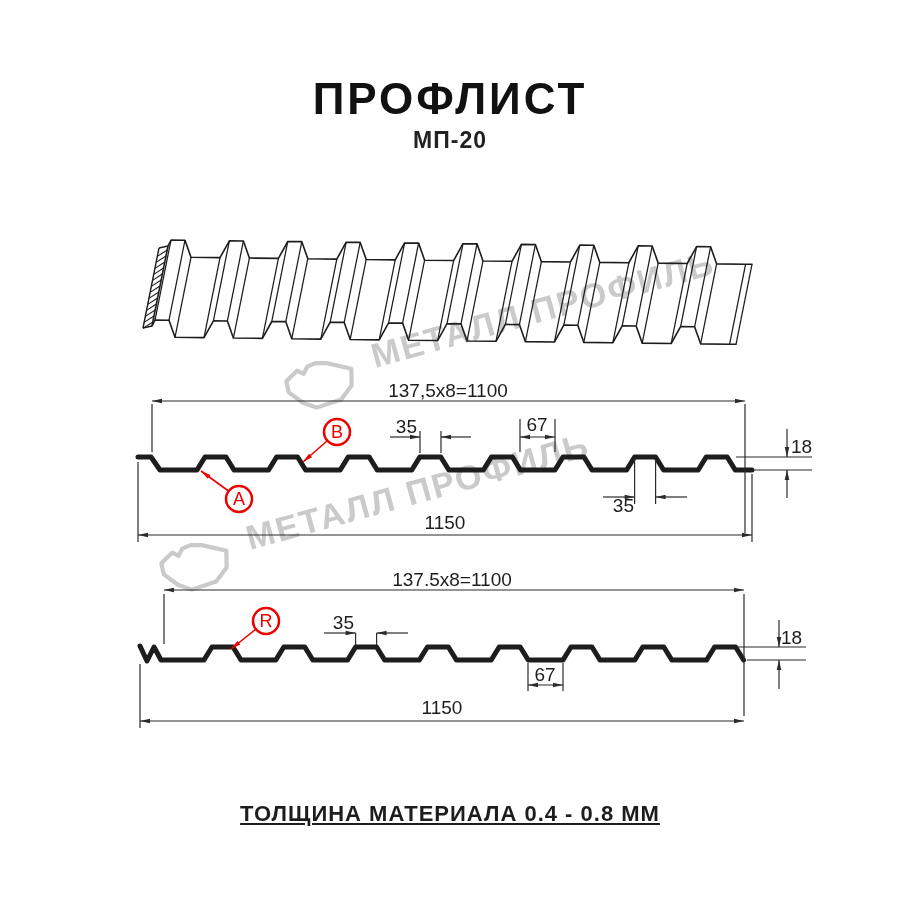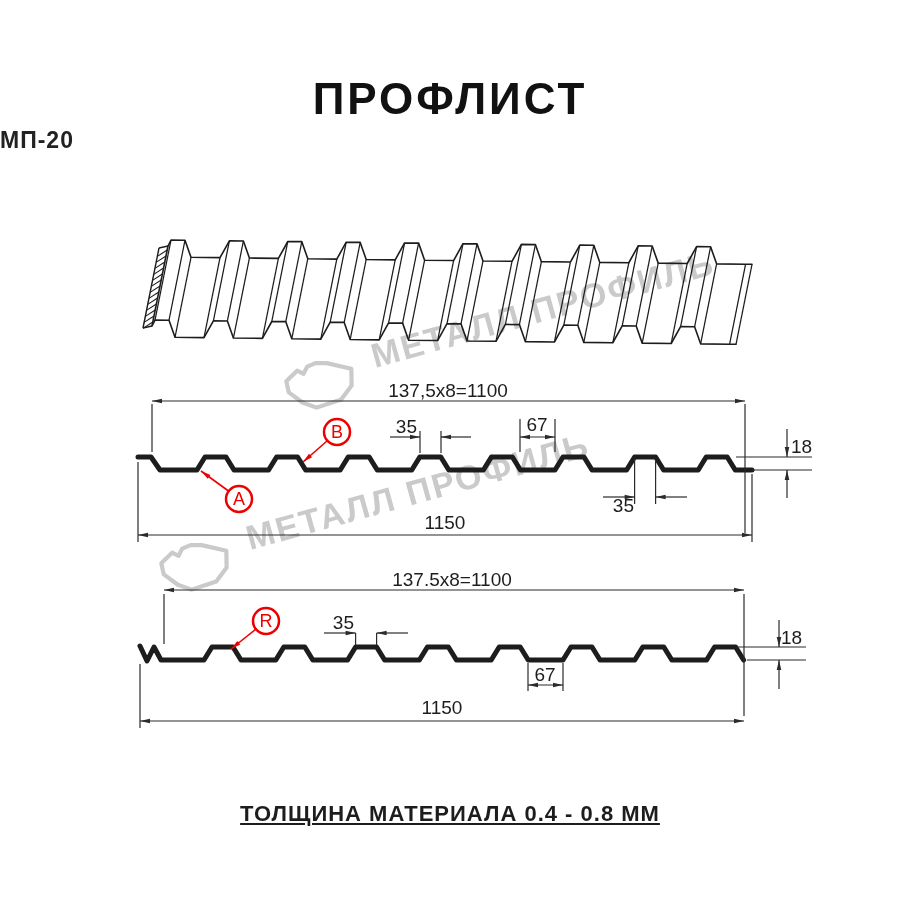--- a/index.html
+++ b/index.html
@@ -1,20 +1,20 @@
 <!DOCTYPE html>
 <html><head>
 <meta charset="utf-8">
 <style>
   html,body{margin:0;padding:0;background:#fff;}
   .page{position:relative;width:900px;height:900px;background:#fff;overflow:hidden;
         font-family:"Liberation Sans",sans-serif;}
   .title{position:absolute;top:74px;left:0;width:900px;text-align:center;
          font-size:44px;font-weight:bold;letter-spacing:3px;color:#111;}
-  .subtitle{position:absolute;top:127px;left:0;width:900px;text-align:left;
+  .subtitle{position:absolute;top:127px;left:0;width:900px;text-align:center;
          font-size:23px;font-weight:bold;letter-spacing:1px;color:#222;}
   .footer-note{position:absolute;top:801px;left:0;width:900px;text-align:center;
          font-size:22px;font-weight:bold;letter-spacing:1px;color:#1d1d1d;text-decoration:underline;}
   svg{position:absolute;left:0;top:0;}
   svg text{font-family:"Liberation Sans",sans-serif;font-size:19px;fill:#1d1d1d;}
   text.red-label{fill:#ee0000;font-size:18px;}
   text.wm-text{font-size:34px;font-weight:bold;letter-spacing:2px;fill:#cacaca;}
 </style>
 </head>
 <body>

